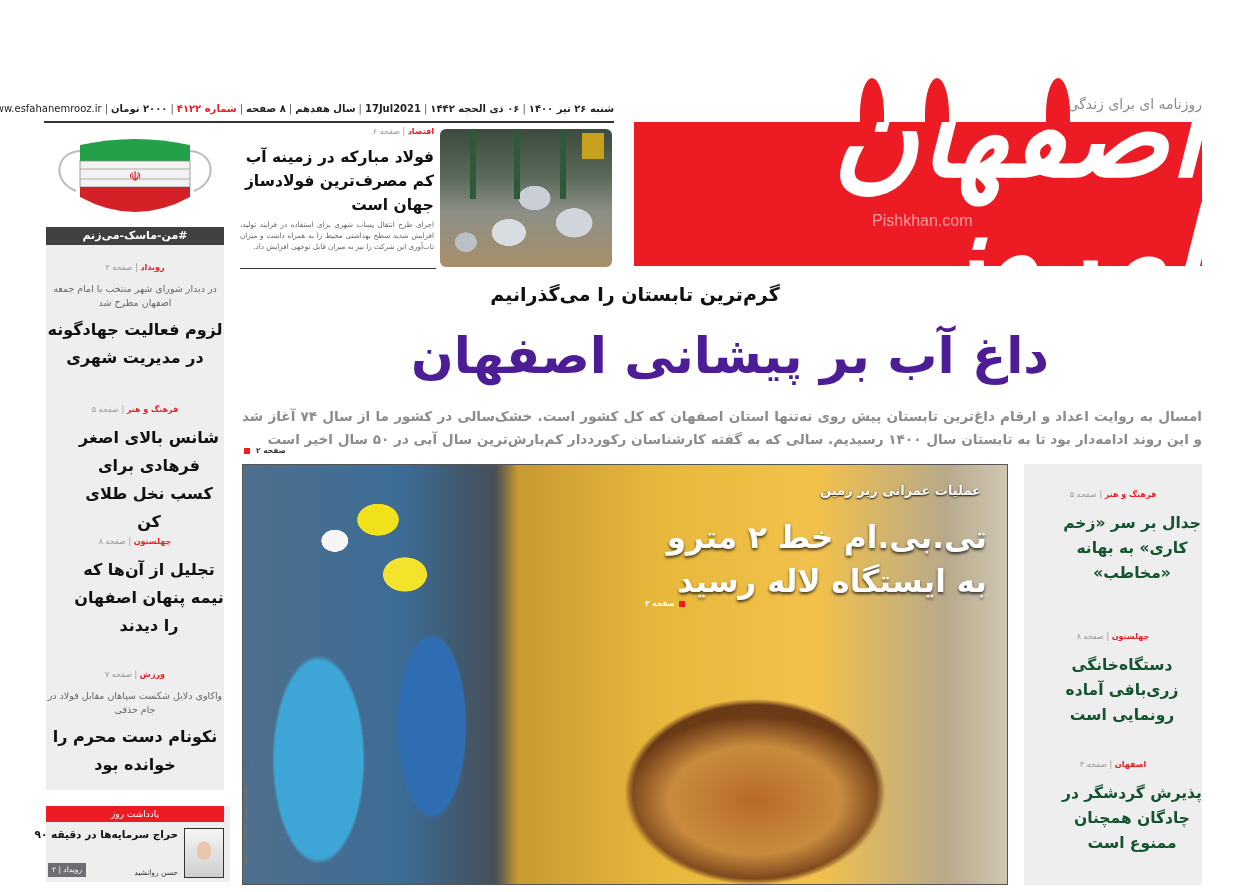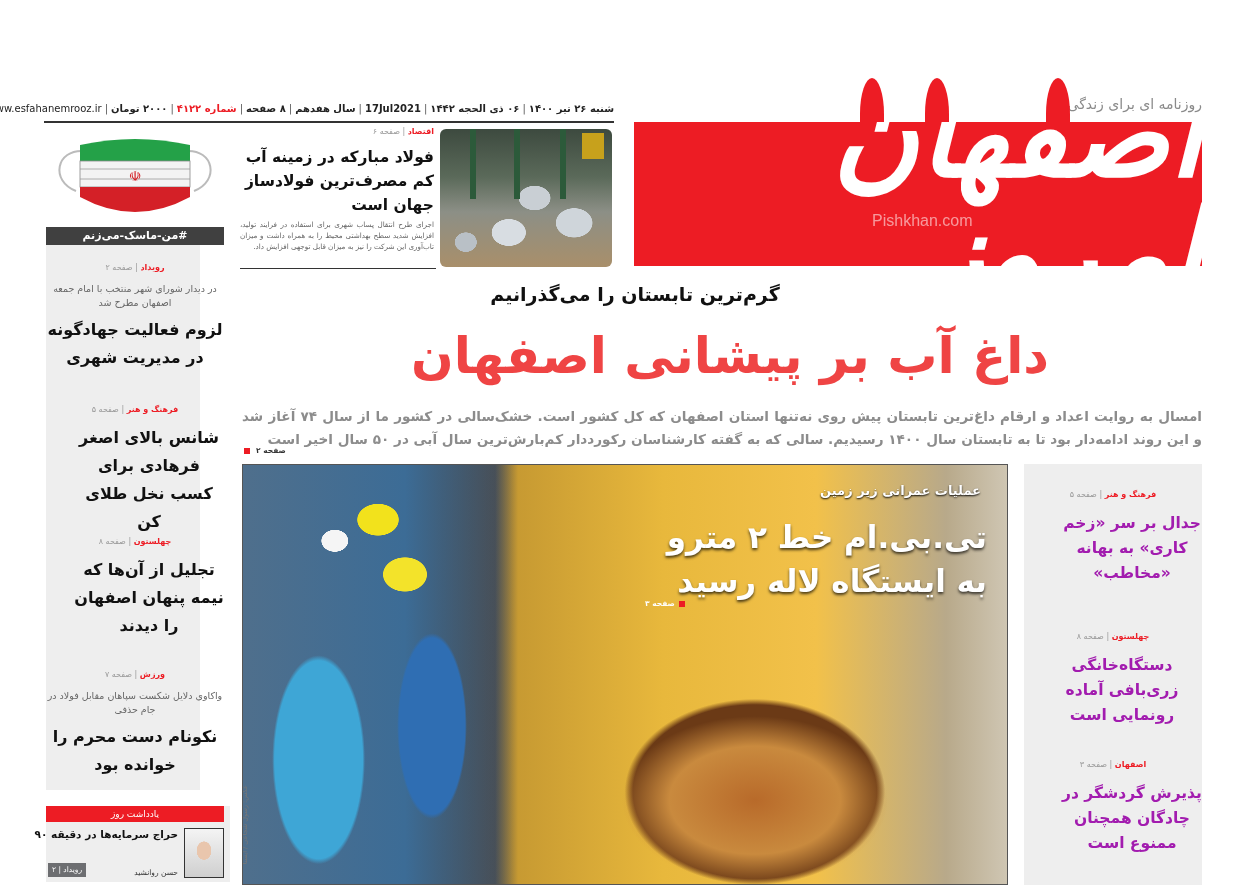--- a/index.html
+++ b/index.html
@@ -36,39 +36,39 @@
   #teaser-cat .cat { color: #ed1c24; font-weight: bold; }
   #teaser-title { position: absolute; right: 178px; top: 20px; width: 192px; font-size: 15.5px; font-weight: bold; line-height: 24px; text-align: right; color: #111; }
   #teaser-body { position: absolute; right: 178px; top: 94px; width: 194px; font-size: 7.2px; color: #666; line-height: 11px; text-align: justify; }
   #teaser-rule { left: 240px; top: 268px; width: 196px; height: 1px; background: #333; }
 
   
   #sidebar { left: 46px; top: 127px; width: 178px; height: 663px; }
   #mask-box { position: absolute; left: 0; top: 0; width: 178px; height: 102px; background: #fff; }
   #mask-box svg { position: absolute; left: 0; top: 4px; }
   #hashtag { position: absolute; left: 0; top: 100px; width: 178px; height: 18px; background: #404040; color: #fff; font-size: 11px; font-weight: bold; text-align: center; line-height: 18px; }
-  #side-news { position: absolute; left: 0; top: 118px; width: 154px; height: 545px; background: #eeeeee; }
+  #side-news { position: absolute; left: 0; top: 118px; width: 178px; height: 545px; background: #eeeeee; }
   .s-item { position: absolute; left: 0; width: 178px; text-align: center; }
   .s-cat { font-size: 8px; color: #999; }
   .s-cat .cat { color: #ed1c24; font-weight: bold; }
   .s-lead { font-size: 9.5px; color: #666; line-height: 14px; margin-top: 10px; }
   .s-title { font-size: 16px; font-weight: bold; line-height: 28px; color: #111; margin-top: 6px; }
 
   
   #note { left: 46px; top: 806px; width: 184px; height: 76px; background: #eeeeee; }
   #note-head { position: absolute; left: 0; top: 0; width: 178px; height: 16px; background: #ed1c24; color: #fff; font-size: 9px; text-align: center; line-height: 16px; }
   #note-photo { position: absolute; right: 6px; top: 22px; width: 40px; height: 50px; border: 1px solid #333;
     background: radial-gradient(ellipse 12px 15px at 50% 45%, #e9c6ad 60%, transparent 62%), linear-gradient(#f4f4f4, #cfcfcf); }
   #note-title { position: absolute; right: 52px; top: 22px; width: 124px; font-size: 10.5px; font-weight: bold; text-align: right; white-space: nowrap; }
   #note-author { position: absolute; right: 52px; top: 62px; font-size: 7.5px; color: #333; }
   #note-tag { position: absolute; left: 2px; top: 57px; height: 14px; padding: 0 4px; background: #6d6e71; color: #fff; font-size: 7.5px; line-height: 14px; }
 
   
   #kicker { left: 420px; top: 283px; width: 430px; text-align: center; font-size: 19px; font-weight: bold; color: #111; }
-  #headline { left: 380px; top: 316px; width: 700px; text-align: center; font-size: 50px; font-weight: bold; color: #ef4444; line-height: 80px; letter-spacing: -1px; }
+  #headline { left: 380px; top: 316px; width: 700px; text-align: center; font-size: 50px; font-weight: bold; color: #4c1d95; line-height: 80px; letter-spacing: -1px; }
   #lede { left: 242px; top: 405px; width: 960px; font-size: 13.6px; font-weight: bold; color: #8c8c8c; line-height: 23px; text-align: justify; text-align-last: right; }
   #lede-page { left: 244px; top: 446px; font-size: 7.5px; color: #333; font-weight: bold; display: flex; align-items: center; gap: 6px; }
   .red-square { display: inline-block; width: 6px; height: 6px; background: #ed1c24; }
 
   
   #main-photo { left: 242px; top: 464px; width: 766px; height: 421px; overflow: hidden; border: 1px solid #555;
     background:
       radial-gradient(ellipse 190px 120px at 67% 80%, #b86a2a 0%, #c98a3e 45%, transparent 70%),
       radial-gradient(ellipse 210px 150px at 67% 78%, #6b3a16 58%, transparent 62%),
       linear-gradient(90deg, #3a3a3c 0%, #4a4a4c 33%, #c79a32 36%, #e8b83c 55%, #f2c14a 75%, #b8a98a 92%, #cfc6b3 100%); }
@@ -83,21 +83,21 @@
   #photo-kicker { position: absolute; right: 26px; top: 18px; font-size: 13px; font-weight: bold; color: #fff; text-shadow: 0 1px 2px #000; }
   #photo-title { position: absolute; right: 20px; top: 50px; width: 360px; font-size: 31px; font-weight: bold; color: #fff; line-height: 44px; text-shadow: 0 2px 3px rgba(0,0,0,0.7); }
   #photo-page { position: absolute; left: 402px; top: 134px; font-size: 7.5px; font-weight: bold; color: #fff; display: flex; align-items: center; gap: 4px; }
   #photo-credit { position: absolute; left: -2px; top: 320px; width: 12px; font-size: 6.5px; color: #777; writing-mode: vertical-rl; transform: rotate(180deg); }
 
   
   #right-col { left: 1024px; top: 464px; width: 178px; height: 421px; background: #eeeeee; }
   .r-item { position: absolute; left: 0; width: 178px; text-align: center; }
   .r-cat { font-size: 8px; color: #999; }
   .r-cat .cat { color: #ed1c24; font-weight: bold; }
-  .r-title { font-size: 15.5px; font-weight: bold; line-height: 25px; color: #a21caf; margin-top: 12px; }
+  .r-title { font-size: 15.5px; font-weight: bold; line-height: 25px; color: #14532d; margin-top: 12px; }
 </style>
 </head>
 <body>
 
 <div class="abs" id="tagline">روزنامه ای برای زندگی</div>
 
 <div class="abs" style="left:860px;top:78px;width:24px;height:50px;background:#ed1c24;border-radius:70% 70% 0 0 / 100% 100% 0 0;"></div>
 <div class="abs" style="left:925px;top:78px;width:24px;height:50px;background:#ed1c24;border-radius:70% 70% 0 0 / 100% 100% 0 0;"></div>
 <div class="abs" style="left:1046px;top:78px;width:24px;height:50px;background:#ed1c24;border-radius:70% 70% 0 0 / 100% 100% 0 0;"></div>
 

